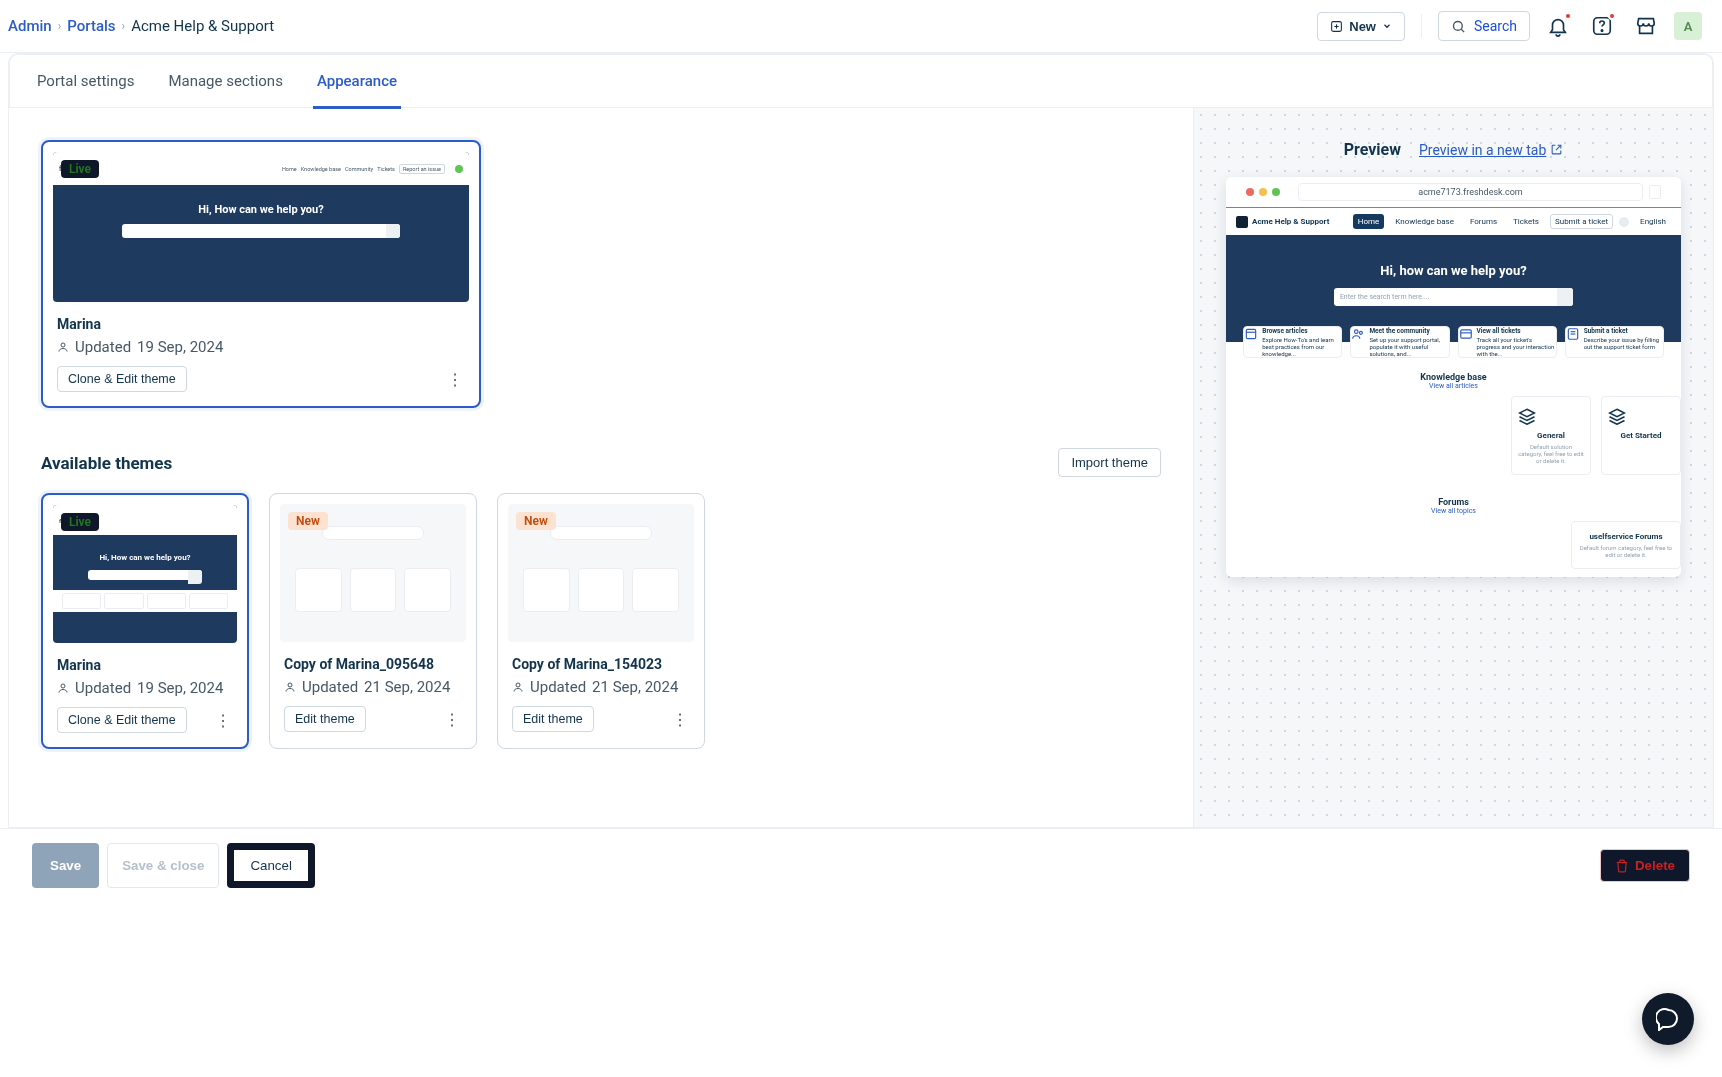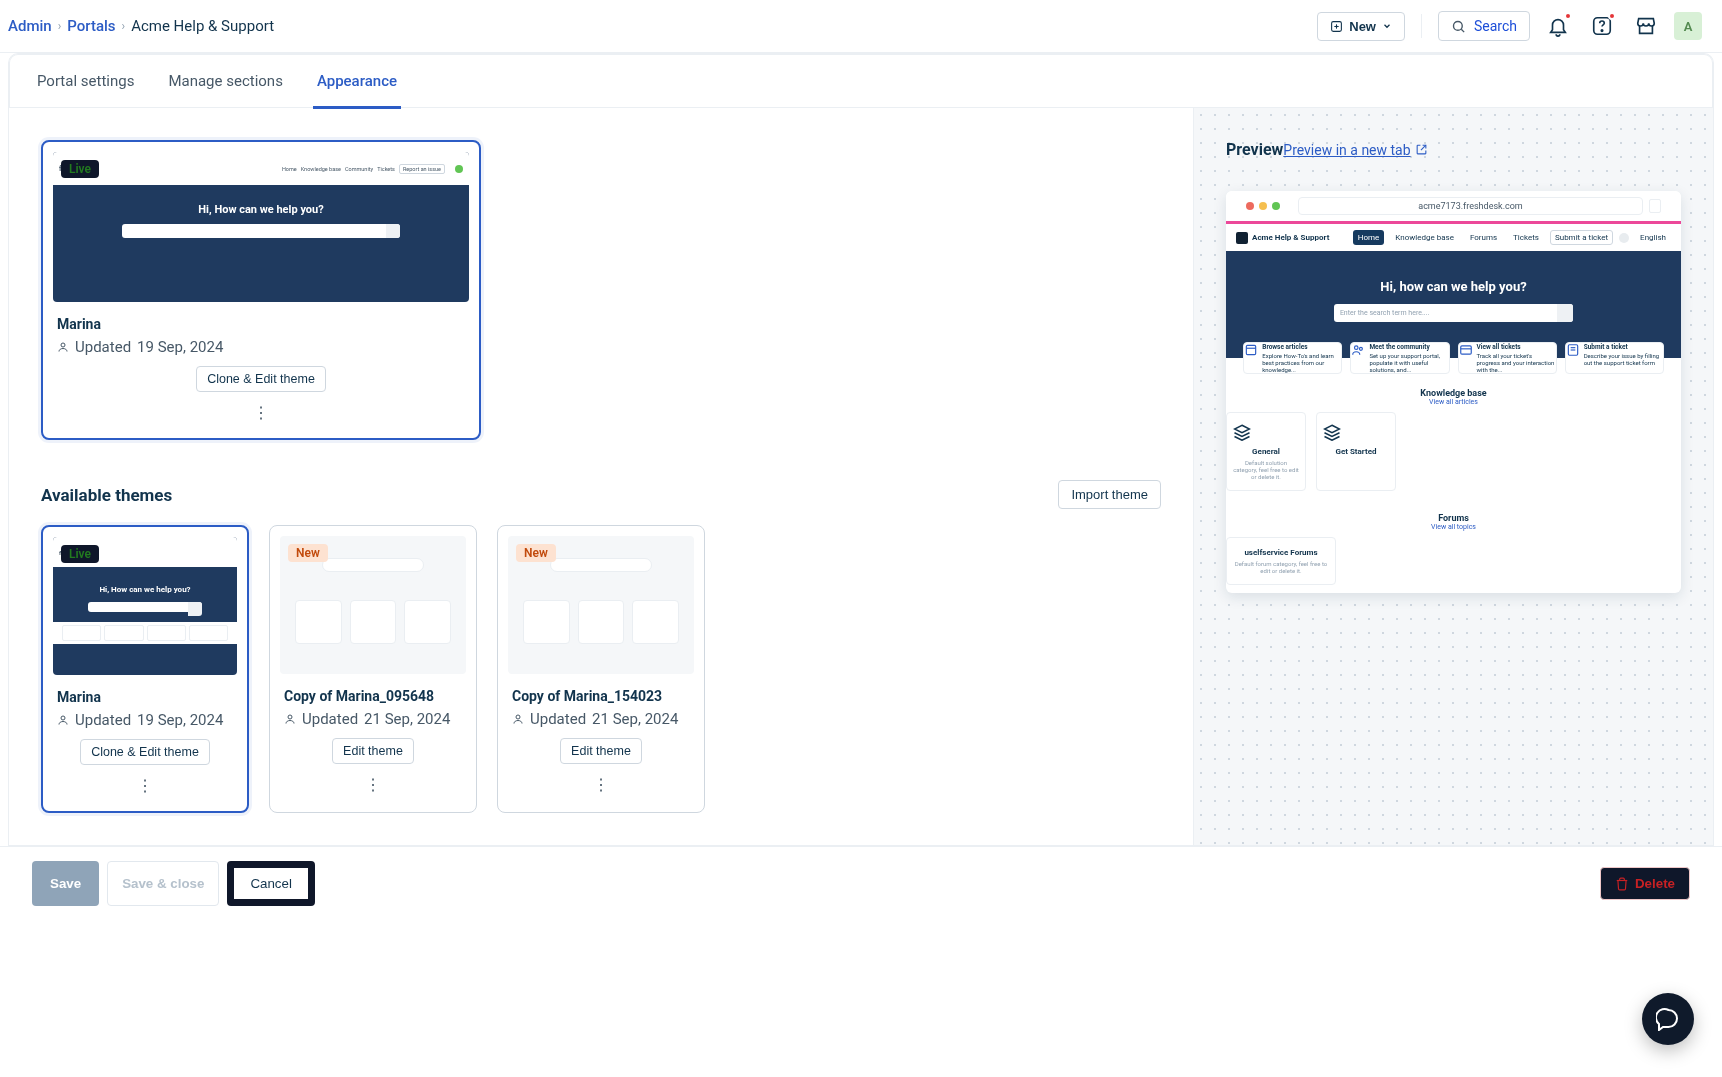--- a/index.html
+++ b/index.html
@@ -45,37 +45,37 @@
 .thumb .hero .t { font-size:11px; font-weight:700; }
 .thumb .hero .srch { margin:8px auto 0; background:#fff; width:70%; height:14px; border-radius:3px; position:relative; }
 .thumb .hero .srch::after { content:""; position:absolute; right:0; top:0; width:14px; height:14px; background:#eef1f4; border-radius:0 3px 3px 0; }
 .thumb.blank .skel-top { height:42%; display:flex; align-items:center; justify-content:center; }
 .thumb.blank .skel-bar { width:55%; height:14px; background:#fff; border:1px solid #eaeef2; border-radius:10px; }
 .thumb.blank .skel-row { display:flex; gap:8px; justify-content:center; padding:6px 10px; }
 .thumb.blank .skel-box { width:28%; height:44px; background:#fff; border:1px solid #eaeef2; border-radius:4px; }
 
 .card-name { font-weight:700; margin:14px 4px 6px; font-size:14px; }
 .card-meta { display:flex; align-items:center; gap:6px; color:#475867; font-size:15px; margin:0 4px 10px; }
-.card-actions { display:flex; align-items:center; justify-content:space-between; gap:8px; margin:0 4px;flex-direction:column; }
+.card-actions { display:flex; align-items:center; justify-content:space-between; gap:8px; margin:0 4px; }
 .small-btn { border:1px solid #cfd7df; border-radius:4px; background:#fff; padding:5px 10px; font-size:12.5px; cursor:pointer; font-weight:500; color:#12344d; }
 .kebab { width:20px; height:24px; display:flex; align-items:center; justify-content:center; cursor:pointer; color:#475867; font-size:16px; }
 
 .current-card { width:440px; }
 .current-card .thumb { height:150px; }
 
 .avail-head { display:flex; justify-content:space-between; align-items:center; margin-top:40px; margin-bottom:16px; }
 .avail-grid { display:flex; gap:20px; }
 .avail-grid .card { width:208px; }
 
 
-.right-head { display:flex; justify-content:flex-start; align-items:center; margin-bottom:32px; }
+.right-head { display:flex; justify-content:center; align-items:center; margin-bottom:18px;gap:18px; }
 .right-head h2 { font-size:16px; font-weight:700; }
 .preview-link { color:#2c5cc5; text-decoration:underline; font-size:14px; cursor:pointer; display:flex; align-items:center; gap:4px; }
 .browser { background:#fff; border-radius:6px; box-shadow:0 4px 14px rgba(18,52,77,.12); overflow:hidden; }
-.browser-chrome { display:flex; align-items:center; gap:6px; padding:6px 20px; background:#fff; border-bottom:3px solid #ec4899; }
+.browser-chrome { display:flex; align-items:center; gap:6px; padding:6px 20px; background:#fff; border-bottom:1px solid #ec4899; }
 .dots { display:flex; gap:5px; }
 .dots span { width:8px; height:8px; border-radius:50%; }
 .dots .r{background:#ed6a5e;} .dots .y{background:#f5bf4f;} .dots .g{background:#61c554;}
 .addr { flex:1; margin-left:12px; height:18px; border:1px solid #eaeef2; border-radius:4px; font-size:9px; display:flex; align-items:center; justify-content:center; color:#475867; }
 .pv-nav { display:flex; align-items:center; justify-content:space-between; padding:6px 10px; font-size:8px; background:#fff; }
 .pv-brand { display:flex; align-items:center; gap:4px; font-weight:700; }
 .pv-logo { width:12px; height:12px; background:#123; border-radius:2px; }
 .pv-tabs { display:flex; gap:6px; align-items:center; }
 .pv-tabs span { padding:3px 5px; }
 .pv-tabs .home { background:#163a5f; color:#fff; border-radius:3px; }
@@ -84,21 +84,21 @@
 .pv-hero h3 { font-size:13px; font-weight:700; }
 .pv-search { margin:10px auto 0; width:55%; height:18px; background:#fff; border-radius:3px; display:flex; align-items:center; font-size:7px; color:#92a2b1; padding:0 6px; justify-content:space-between; }
 .pv-search .mag { width:16px; height:100%; background:#eef1f4; margin-right:-6px; border-radius:0 3px 3px 0; }
 .pv-cards { display:flex; gap:8px; justify-content:center; margin-top:-16px; padding:0 12px; }
 .pv-card { background:#fff; border:1px solid #eaeef2; border-radius:4px; width:23%; font-size:6px; display:flex; gap:4px; }
 .pv-ic { width:14px; height:14px; flex-shrink:0; border-radius:2px; display:flex; align-items:center; justify-content:center; }
 .pv-card .tt { font-weight:700; font-size:6.5px; margin-bottom:1px; }
 .pv-section { text-align:center; padding:14px 0 8px; }
 .pv-section .h { font-weight:700; font-size:9px; }
 .pv-section .sub { color:#2c5cc5; font-size:7px; }
-.pv-tiles { display:flex; gap:10px; justify-content:flex-start; margin-top:6px; }
+.pv-tiles { display:flex; gap:10px; justify-content:flex-end; margin-top:6px; }
 .pv-tile { width:80px; border:1px solid #eaeef2; border-radius:4px; padding:10px 6px; font-size:7px; text-align:center; background:#fff; }
 .pv-tile svg { margin-bottom:6px; }
 .pv-tile .nm { font-weight:700; font-size:8px; margin-bottom:3px; }
 .pv-tile .sm { color:#92a2b1; font-size:6px; }
 
 
 .footer { display:flex; align-items:center; justify-content:space-between; padding:14px 32px 30px; border-top:1px solid #ebeff3; margin-top:0; }
 .footer-left { display:flex; gap:8px; }
 .btn-primary { background:#8fa4b8; color:#fff; border:none; border-radius:4px; padding:8px 18px; font-weight:600; cursor:pointer; }
 .btn-muted { background:#fff; color:#b5c1cc; border:1px solid #e2e8ee; border-radius:4px; padding:8px 14px; font-weight:600; cursor:not-allowed; }

